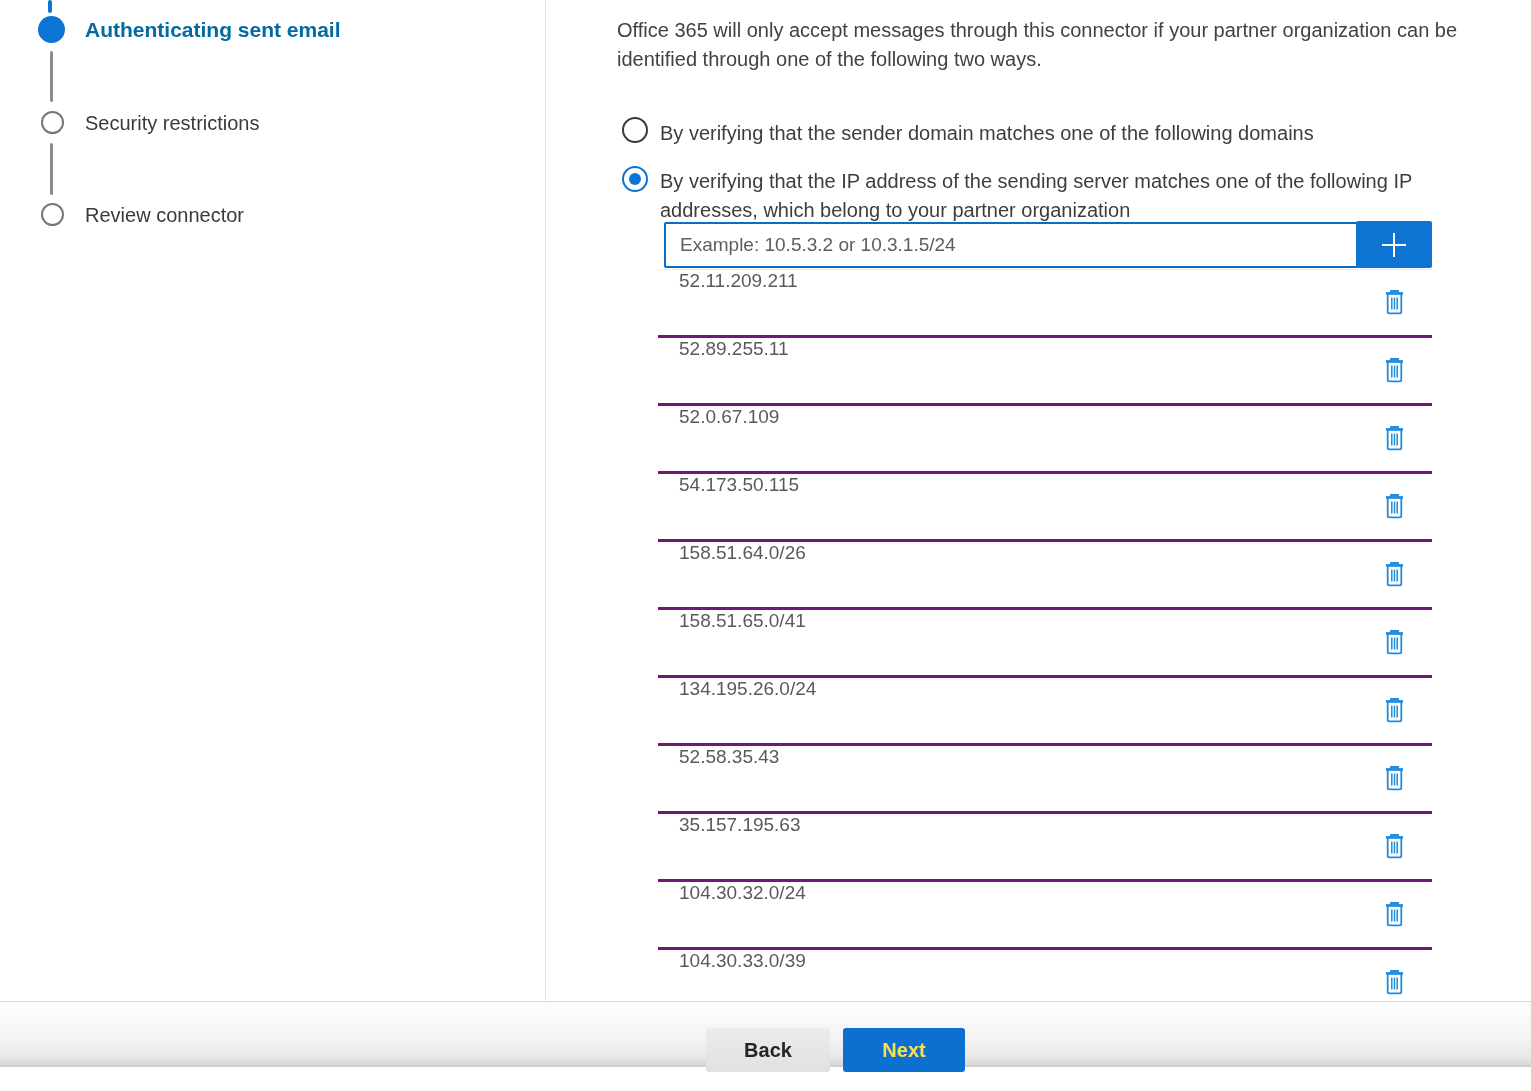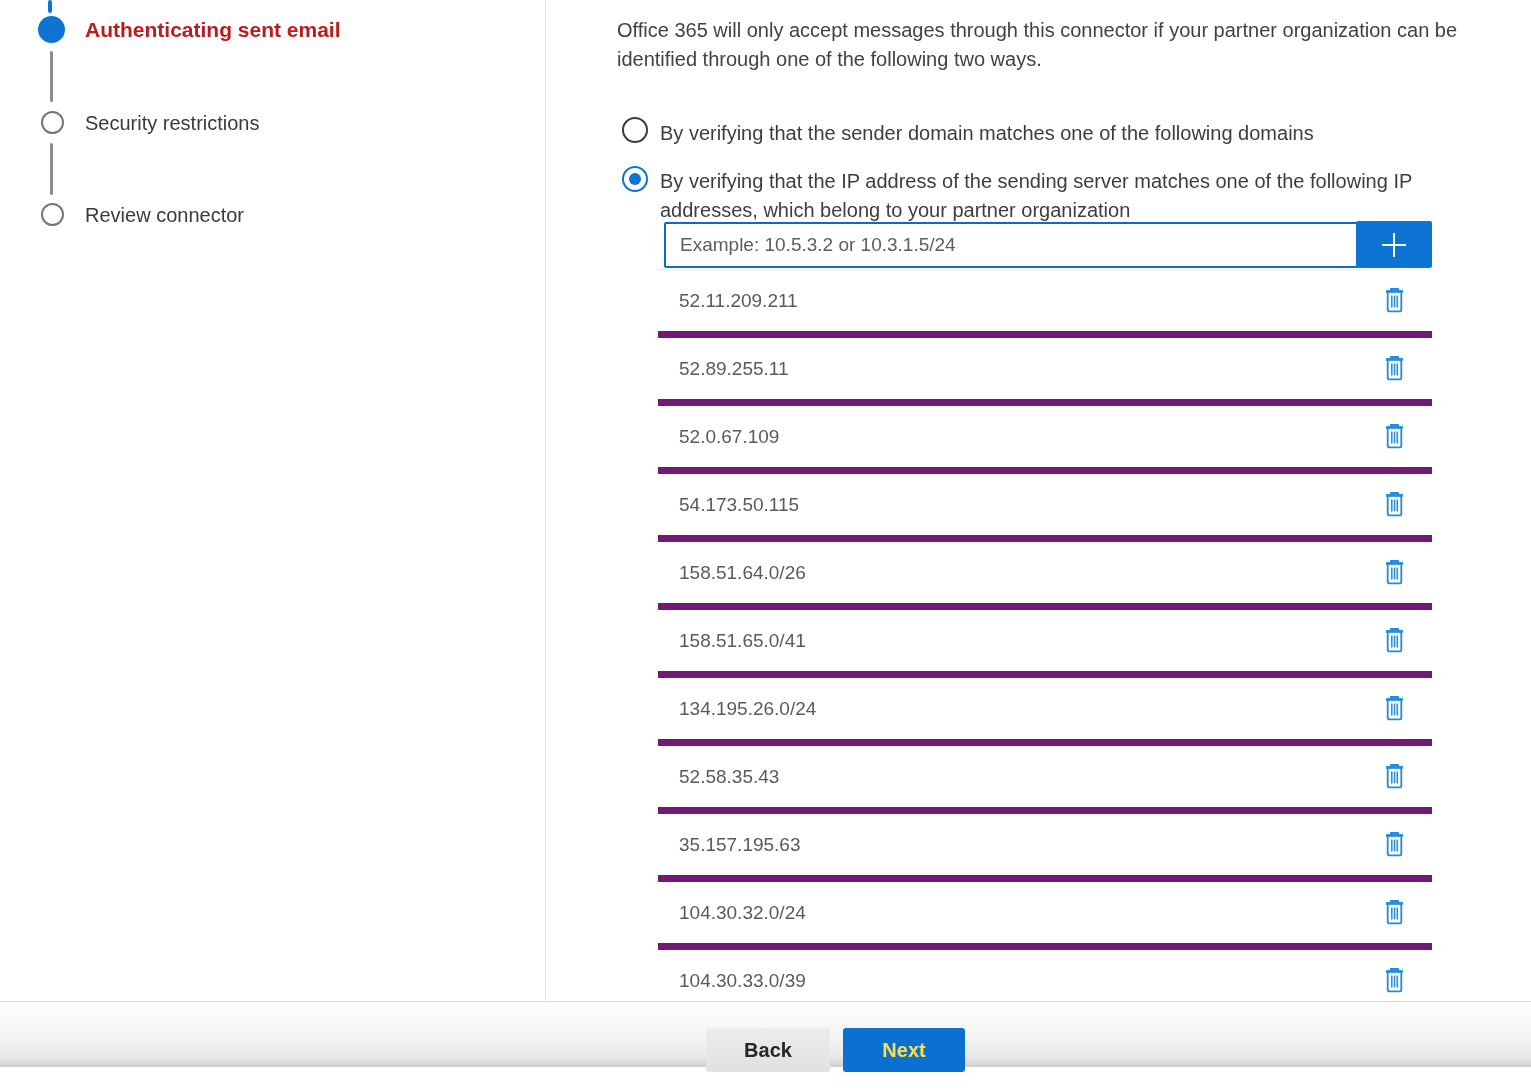--- a/index.html
+++ b/index.html
@@ -9,42 +9,42 @@
 
   
   .pane-divider { position: absolute; left: 545px; top: 0; width: 1px; height: 1001px; background: #e3e3e3; }
 
   
   .step-line { position: absolute; width: 3px; background: #8c8c8c; border-radius: 2px; }
   .step-line.blue { background: #0d74d4; width: 4px; }
   .step-dot-filled { position: absolute; width: 27px; height: 27px; border-radius: 50%; background: #0d74d4; }
   .step-dot-empty { position: absolute; width: 23px; height: 23px; border-radius: 50%; background: #fff; border: 2.5px solid #767674; }
   .step-label { position: absolute; font-size: 20px; color: #3b3a39; white-space: nowrap; }
-  .step-label.current { font-weight: bold; color: #b91c1c; font-size: 21px; }
+  .step-label.current { font-weight: bold; color: #0369a1; font-size: 21px; }
 
   
   .description { position: absolute; left: 617px; top: 16px; width: 920px; font-size: 20px;
     line-height: 28.5px; color: #444240; }
 
   .radio-circle { position: absolute; width: 26px; height: 26px; border-radius: 50%; background: #fff; }
   .radio-circle.unselected { border: 2px solid #3b3a39; }
   .radio-circle.selected { border: 2px solid #0d74d4; display: flex; align-items: center; justify-content: center; }
   .radio-circle.selected .dot { width: 12px; height: 12px; border-radius: 50%; background: #0d74d4; }
   .radio-label { position: absolute; font-size: 20px; line-height: 28.5px; color: #3f3d3b; }
 
   .ip-input { position: absolute; left: 664px; top: 222px; width: 695px; height: 46px;
     border: 2px solid #0b6cc4; border-radius: 2px; padding: 0 14px; font-size: 19px;
     color: #3b3a39; outline: none; font-family: "Liberation Sans", sans-serif; }
   .ip-input::placeholder { color: #5f5d5b; opacity: 1; }
   .add-btn { position: absolute; left: 1356px; top: 221px; width: 76px; height: 47px;
     background: #0d74d4; border: none; border-radius: 2px; cursor: pointer;
     display: flex; align-items: center; justify-content: center; }
 
   .ip-list { position: absolute; left: 658px; top: 269px; width: 774px; border-top: 1px solid #ededed; }
-  .ip-row { height: 68px; border-bottom: 7px solid #701a75; display: flex; align-items: center; }
+  .ip-row { height: 68px; border-bottom: 3px solid #701a75; display: flex; }
   .ip-value { padding-left: 21px; font-size: 19px; color: #5c5a58; flex: 1; }
   .trash-btn { background: none; border: none; cursor: pointer; margin-right: 24px;
     padding: 2px; display: flex; align-items: center; }
 
   
   .footer { position: absolute; left: 0; top: 1001px; width: 1531px; height: 66px;
     border-top: 1px solid #d9d9d9;
     background: linear-gradient(180deg, #fdfdfd 0%, #f4f4f4 55%, #e8e8e8 85%, #dadada 94%, #cecece 100%); }
   .btn { position: absolute; height: 44px; border: none; border-radius: 3px; font-size: 20px;
     font-weight: 600; cursor: pointer; font-family: "Liberation Sans", sans-serif; }

